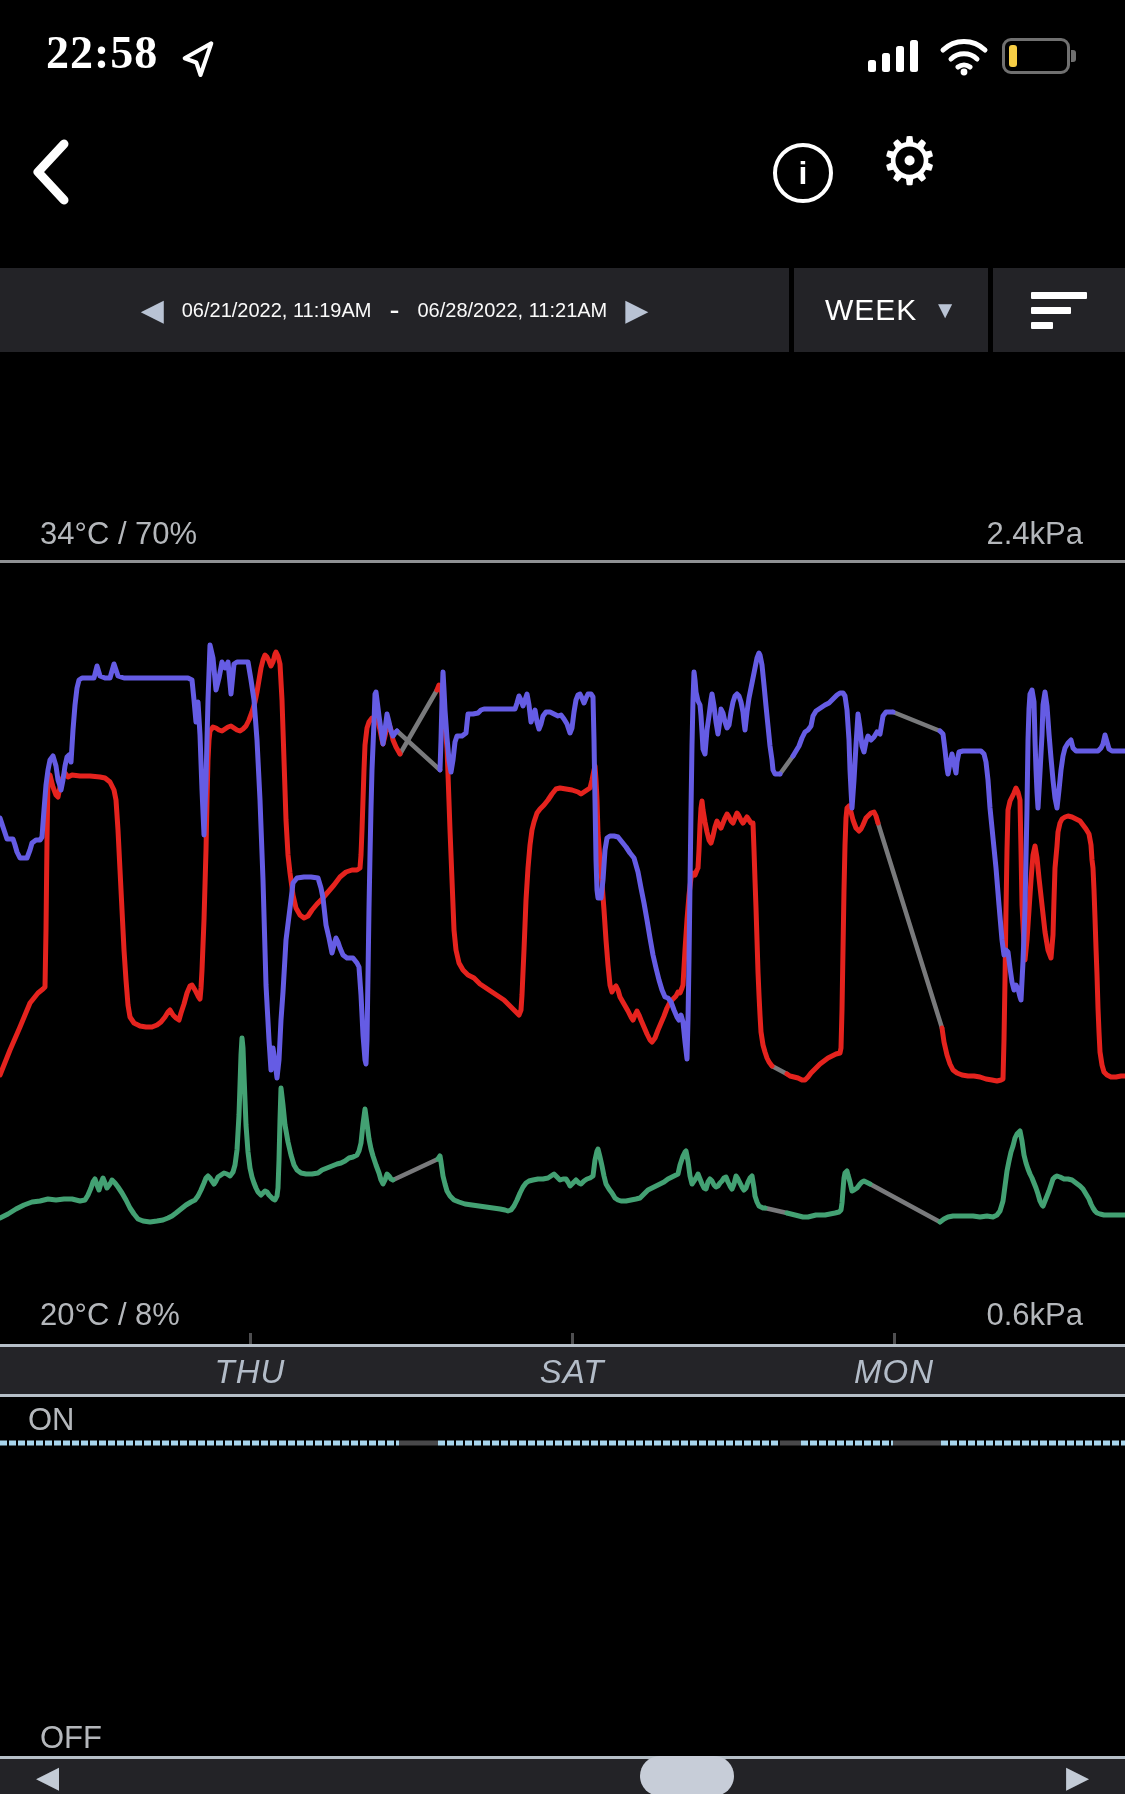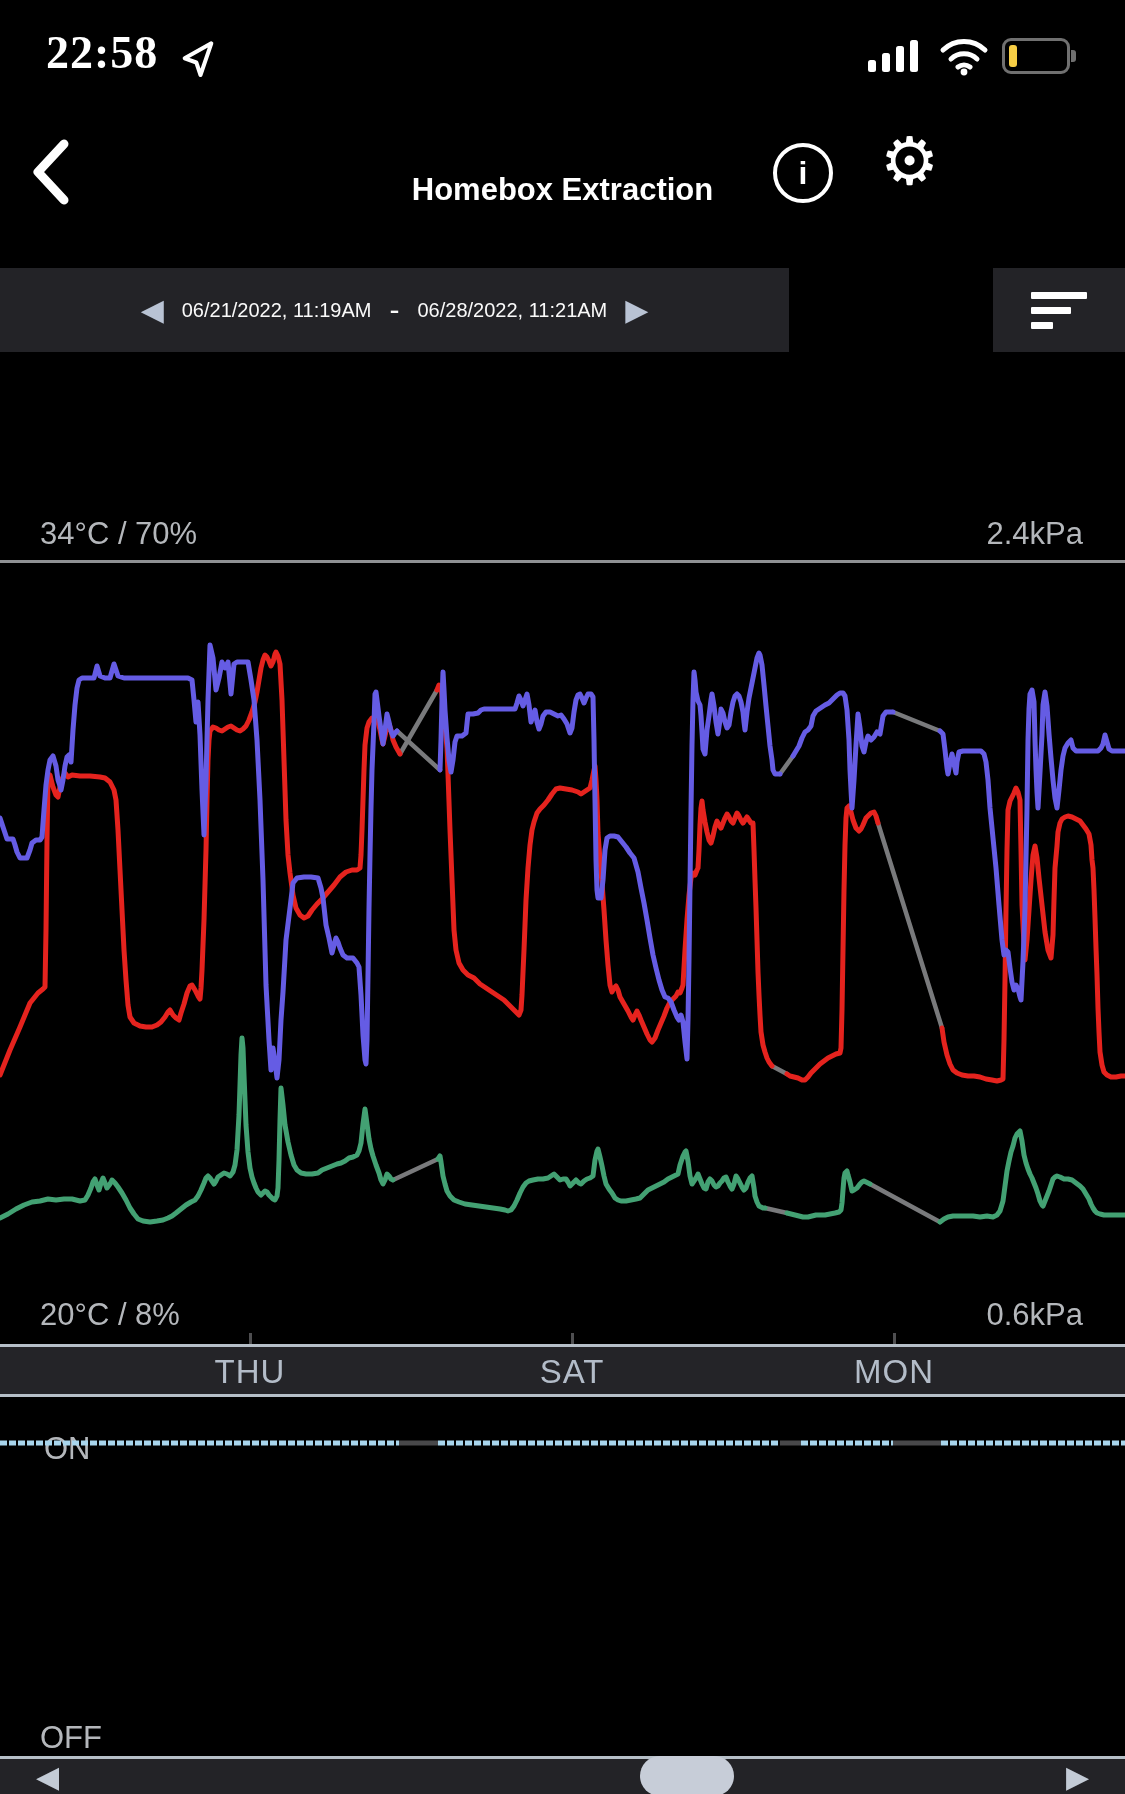--- a/index.html
+++ b/index.html
@@ -37,21 +37,21 @@
   .tb-caret{color:#b9c3d4;font-size:24px;}
   .filter-icon div{background:#fff;height:7px;border-radius:1px;margin:8px 0;}
   .filter-icon .f1{width:56px;} .filter-icon .f2{width:40px;} .filter-icon .f3{width:22px;}
 
   
   .axis-label{font-size:31px;color:#b4b7bb;}
   .sep{left:0;width:1125px;height:3px;}
   .sep-a{background:#8f9194;}
   .sep-b{background:#b6bfc8;}
   .dayband{left:0;top:1347px;width:1125px;height:47px;background:#242428;}
-  .daylabel{position:absolute;top:6px;transform:translateX(-50%);font-size:33px;color:#b3bcc8;letter-spacing:1px;}
+  .daylabel{position:absolute;top:6px;transform:translateX(-50%);font-size:33px;color:#b3bcc8;letter-spacing:1px;font-style:italic;}
   .xtick{position:absolute;top:1333px;width:3px;height:11px;background:#4e4e50;}
 
   svg{display:block;}
   .scroll{left:0;top:1759px;width:1125px;height:35px;background:#232327;}
   .scroll-arrow{position:absolute;top:0;color:#c3cbd6;font-size:30px;line-height:35px;cursor:pointer;}
   .thumb{position:absolute;top:-3px;height:40px;border-radius:20px;background:#c7cdd8;cursor:grab;}
 </style>
 </head>
 <body>
 
@@ -74,34 +74,37 @@
     <circle cx="26" cy="36" r="3.4" fill="#fff"></circle>
   </svg>
   <div class="abs batt">
     <div class="fill" style="width: 8px;"></div>
     <div class="nub"></div>
   </div>
 
   <svg class="abs back" viewBox="0 0 56 72">
     <polyline points="40,8 14,36 40,64" fill="none" stroke="#fff" stroke-width="9" stroke-linecap="round" stroke-linejoin="round"></polyline>
   </svg>
-  <div class="abs subtitle">Homebox Extraction</div>
   <div class="abs info-btn">
     <span>i</span>
   </div>
   <div class="abs gear-btn">
     <span>⚙</span>
   </div>
 
   <div class="abs tb-sec tb1">
     <span class="tb-arrow">◀</span>
     <span class="tb-date">06/21/2022, 11:19AM</span>
     <span class="tb-dash">-</span>
     <span class="tb-date">06/28/2022, 11:21AM</span>
     <span class="tb-arrow">▶</span>
+  </div>
+  <div class="abs tb-sec tb2">
+    <span class="tb-week">WEEK</span>
+    <span class="tb-caret">▼</span>
   </div>
   <div class="abs tb-sec tb3">
     <div class="filter-icon">
       <div class="f1"></div>
         <div class="f2"></div>
         <div class="f3"></div>
     </div>
   </div>
 
   <div class="abs axis-label" style="left:40px;top:516px;">34°C / 70%</div>
@@ -141,21 +144,21 @@
       <div class="abs xtick" style="left: 893px;"></div>
     </div>
   <div class="abs sep sep-b" style="top:1344px;"></div>
   <div class="abs dayband" id="dayband">
       <div class="daylabel" style="left: 250px;">THU</div>
       <div class="daylabel" style="left: 572px;">SAT</div>
       <div class="daylabel" style="left: 894px;">MON</div>
     </div>
   <div class="abs sep sep-b" style="top:1394px;"></div>
 
-  <div class="abs axis-label" style="left:44px;top:1402px;margin-top:29px;">ON</div>
+  <div class="abs axis-label" style="left:28px;top:1402px;">ON</div>
   <svg id="state-chart" class="abs" style="left:0;top:1430px;" width="1125" height="26" viewBox="0 1430 1125 26" preserveAspectRatio="none">
       <line x1="399" y1="1443" x2="438" y2="1443" stroke="#48484a" stroke-width="5"></line>
       <line x1="780" y1="1443" x2="801" y2="1443" stroke="#48484a" stroke-width="5"></line>
       <line x1="893" y1="1443" x2="941" y2="1443" stroke="#48484a" stroke-width="5"></line>
       <line x1="0" y1="1443" x2="399" y2="1443" stroke="#a8d5ec" stroke-width="5" stroke-dasharray="7 2"></line>
       <line x1="438" y1="1443" x2="780" y2="1443" stroke="#a8d5ec" stroke-width="5" stroke-dasharray="7 2"></line>
       <line x1="801" y1="1443" x2="893" y2="1443" stroke="#a8d5ec" stroke-width="5" stroke-dasharray="7 2"></line>
       <line x1="941" y1="1443" x2="1125" y2="1443" stroke="#a8d5ec" stroke-width="5" stroke-dasharray="7 2"></line>
     </svg>
   <div class="abs axis-label" style="left:40px;top:1720px;">OFF</div>

